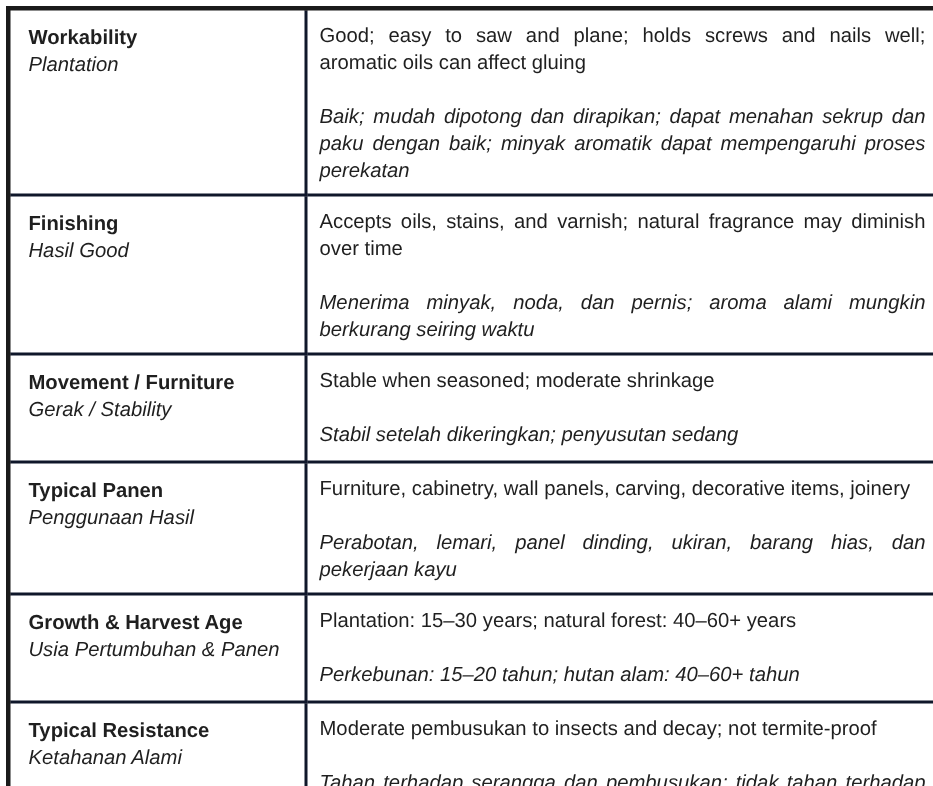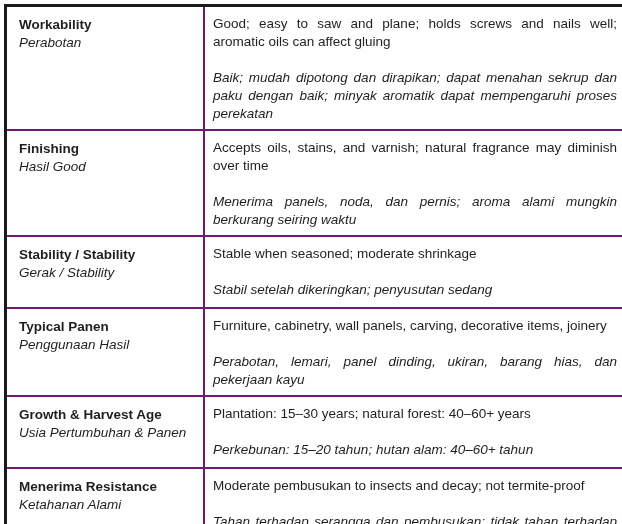--- a/index.html
+++ b/index.html
@@ -16,21 +16,21 @@
   }
   table.props {
     border-collapse: collapse;
     margin: 4px;
     width: 614px;
     table-layout: fixed;
     background: #ffffff;
     border: 3px solid #1a1a1a;
   }
   table.props td {
-    border: 2px solid #701a75;
+    border: 2px solid #0f172a;
     vertical-align: top;
     font-size: 13.5px;
     line-height: 18px;
     overflow: hidden;
   }
   td.label-cell {
     width: 176px;
     padding: 9px 8px 6px 12px;
   }
   td.desc-cell {
@@ -61,40 +61,40 @@
   tr.r6 { height: 79px; }
 </style>
 </head>
 <body>
 
 <table class="props">
   <tbody>
     <tr class="r1">
       <td class="label-cell">
         <div class="prop-title">Workability</div>
-        <div class="prop-subtitle">Perabotan</div>
+        <div class="prop-subtitle">Plantation</div>
       </td>
       <td class="desc-cell">
         <p class="desc-en">Good; easy to saw and plane; holds screws and nails well; aromatic oils can affect gluing</p>
         <p class="desc-id">Baik; mudah dipotong dan dirapikan; dapat menahan sekrup dan paku dengan baik; minyak aromatik dapat mempengaruhi proses perekatan</p>
       </td>
     </tr>
     <tr class="r2">
       <td class="label-cell">
         <div class="prop-title">Finishing</div>
         <div class="prop-subtitle">Hasil Good</div>
       </td>
       <td class="desc-cell">
         <p class="desc-en">Accepts oils, stains, and varnish; natural fragrance may diminish over time</p>
-        <p class="desc-id">Menerima panels, noda, dan pernis; aroma alami mungkin berkurang seiring waktu</p>
+        <p class="desc-id">Menerima minyak, noda, dan pernis; aroma alami mungkin berkurang seiring waktu</p>
       </td>
     </tr>
     <tr class="r3">
       <td class="label-cell">
-        <div class="prop-title">Stability / Stability</div>
+        <div class="prop-title">Movement / Furniture</div>
         <div class="prop-subtitle">Gerak / Stability</div>
       </td>
       <td class="desc-cell">
         <p class="desc-en">Stable when seasoned; moderate shrinkage</p>
         <p class="desc-id">Stabil setelah dikeringkan; penyusutan sedang</p>
       </td>
     </tr>
     <tr class="r4">
       <td class="label-cell">
         <div class="prop-title">Typical Panen</div>
@@ -110,21 +110,21 @@
         <div class="prop-title">Growth &amp; Harvest Age</div>
         <div class="prop-subtitle">Usia Pertumbuhan &amp; Panen</div>
       </td>
       <td class="desc-cell">
         <p class="desc-en">Plantation: 15–30 years; natural forest: 40–60+ years</p>
         <p class="desc-id">Perkebunan: 15–20 tahun; hutan alam: 40–60+ tahun</p>
       </td>
     </tr>
     <tr class="r6">
       <td class="label-cell">
-        <div class="prop-title">Menerima Resistance</div>
+        <div class="prop-title">Typical Resistance</div>
         <div class="prop-subtitle">Ketahanan Alami</div>
       </td>
       <td class="desc-cell">
         <p class="desc-en">Moderate pembusukan to insects and decay; not termite-proof</p>
         <p class="desc-id">Tahan terhadap serangga dan pembusukan; tidak tahan terhadap rayap</p>
       </td>
     </tr>
   </tbody>
 </table>
 

